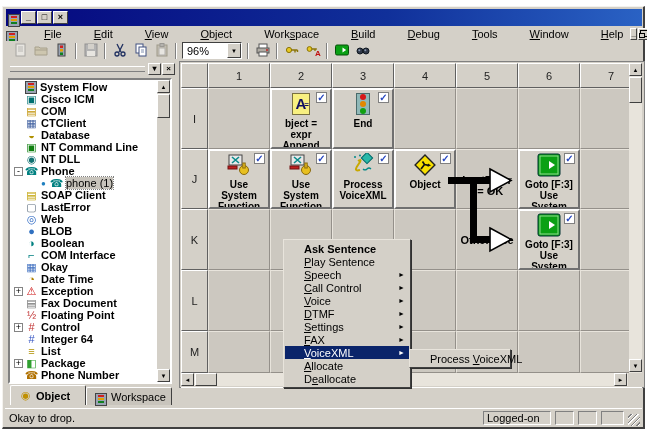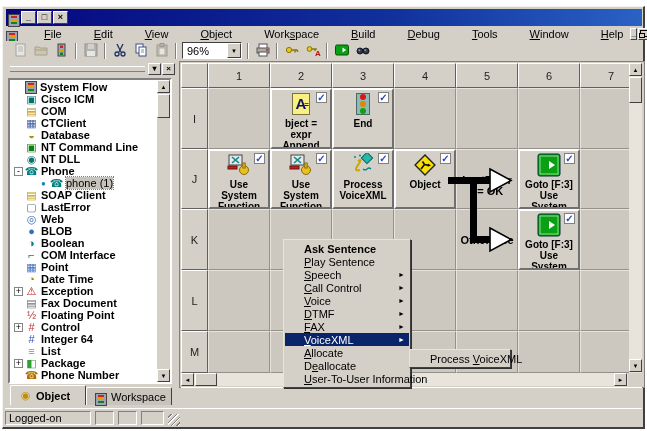--- a/index.html
+++ b/index.html
@@ -336,21 +336,21 @@
           <span class="lbl">Boolean</span>
         </div>
         <div class="tree-row">
           <span class="exp-slot"></span>
           <span class="tree-ico" style="color: rgb(0, 128, 128);">⌐</span>
           <span class="lbl">COM Interface</span>
         </div>
         <div class="tree-row">
           <span class="exp-slot"></span>
           <span class="tree-ico" style="color: rgb(64, 112, 192);">▦</span>
-          <span class="lbl">Point</span>
+          <span class="lbl">Okay</span>
         </div>
         <div class="tree-row">
           <span class="exp-slot"></span>
           <span class="tree-ico" style="color: rgb(176, 128, 0);">◔</span>
           <span class="lbl">Date Time</span>
         </div>
         <div class="tree-row">
           <span class="exp-slot">
             <span class="expander">+</span>
           </span>
@@ -615,21 +615,22 @@
   <div class="ghs">
     <div class="sb-btn" style="top:0;left:0;">◄</div>
     <div class="sb-thumb" style="left:14px;top:0;width:22px;height:13px;"></div>
     <div class="sb-btn" style="top:0;left:433px;">►</div>
   </div>
   <div class="gcorner"></div>
 
   <div class="doc-tab-line"></div>
 
   <div class="statusbar">
-    <span class="sb-box" style="width:86px;">Logged-on</span>
+    <span class="sb-text">Okay to drop.</span>
+    <span class="sb-box" style="width:68px;">Logged-on</span>
     <span class="sb-box" style="width:19px;"></span>
     <span class="sb-box" style="width:19px;"></span>
     <span class="sb-box" style="width:23px;"></span>
     <span class="sb-grip"></span>
   </div>
 
   <div class="ctx" id="context-menu" style="left:283px;top:239px;width:128px;">
       <div class="ctx-item bold">
         <span>Ask Sentence</span>
       </div>
@@ -646,35 +647,36 @@
       </div>
       <div class="ctx-item">
         <span><u>V</u>oice</span>
         <span class="arrow">►</span>
       </div>
       <div class="ctx-item">
         <span><u>D</u>TMF</span>
         <span class="arrow">►</span>
       </div>
       <div class="ctx-item">
+        <span><u>S</u>ettings</span>
+        <span class="arrow">►</span>
+      </div>
+      <div class="ctx-item">
         <span><u>F</u>AX</span>
         <span class="arrow">►</span>
       </div>
       <div class="ctx-item hl">
         <span><u>V</u>oiceXML</span>
         <span class="arrow">►</span>
       </div>
       <div class="ctx-item">
         <span><u>A</u>llocate</span>
       </div>
       <div class="ctx-item">
         <span>D<u>e</u>allocate</span>
       </div>
-      <div class="ctx-item">
-        <span><u>U</u>ser-To-User Information</span>
-      </div>
     </div>
   <div class="ctx" id="context-submenu" style="left:409px;top:349px;width:102px;z-index:21;">
       <div class="ctx-item">
         <span>Process <u>V</u>oiceXML</span>
       </div>
     </div>
 </div>
 
 </body></html>

